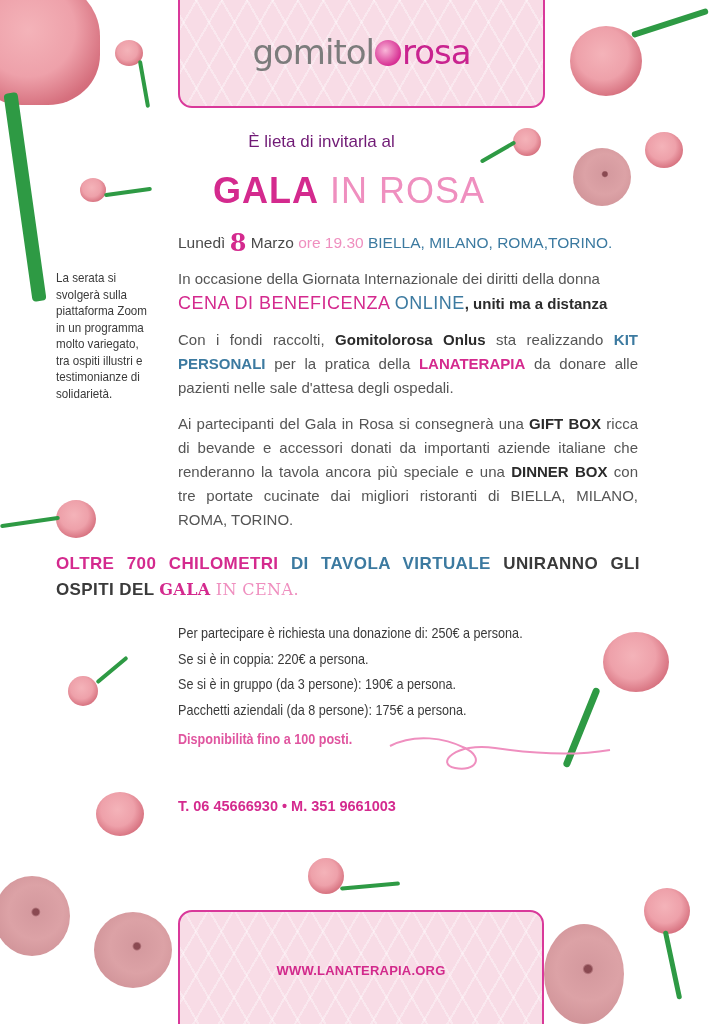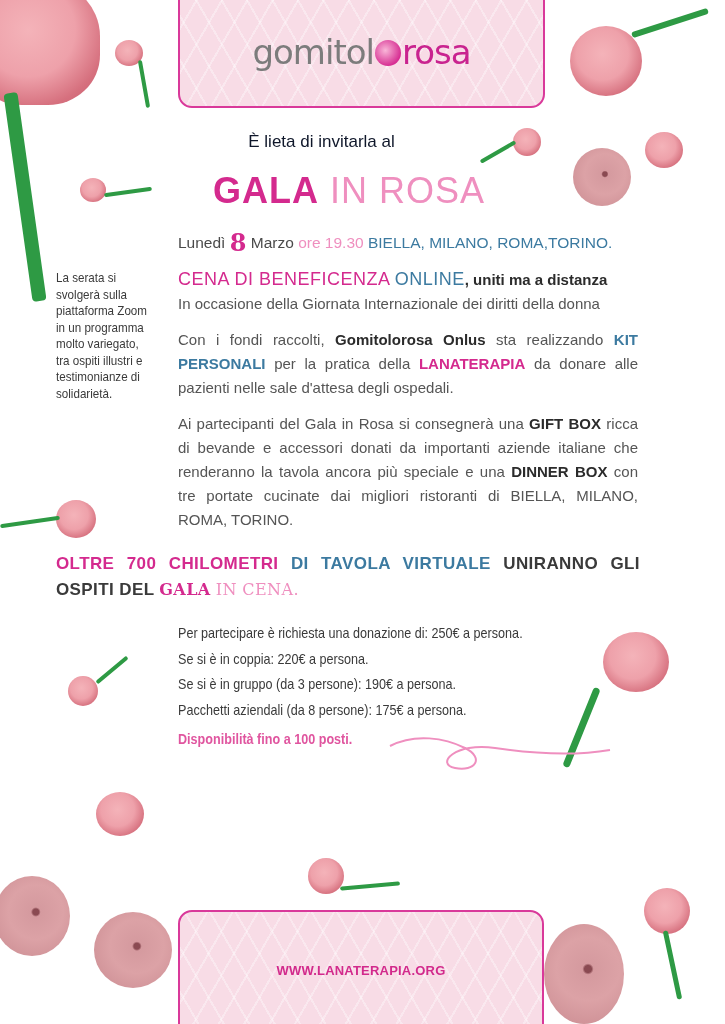--- a/index.html
+++ b/index.html
@@ -20,21 +20,21 @@
   .logo .g { font-family: "DejaVu Sans", sans-serif; font-size: 34px; color: #7c7c7c; letter-spacing: -1px; }
   .logo .r { font-family: "DejaVu Sans", sans-serif; font-size: 34px; color: #c9238f; letter-spacing: -1px; }
   .logo .ball { display: inline-block; width: 26px; height: 26px; border-radius: 50%;
     background: radial-gradient(circle at 40% 40%, #f9b6d8, #d72f93 70%); vertical-align: -2px; margin: 0 1px; }
   .tagline { position: absolute; left: 0; right: 0; top: 86px; text-align: center; font-size: 8px;
     font-weight: bold; color: #555; letter-spacing: 0.1px; }
 
   .site-url { position: absolute; left: 0; right: 0; top: 51px; text-align: center; font-size: 13px;
     font-weight: bold; color: #d22a8c; letter-spacing: 0.2px; }
 
-  .invite { position: absolute; top: 132px; left: 0; width: 613px; text-align: center; font-size: 17px; color: #0f172a; padding-left: 30px; }
+  .invite { position: absolute; top: 132px; left: 0; width: 613px; text-align: center; font-size: 17px; color: #701a75; padding-left: 30px; }
   .gala-title { position: absolute; top: 170px; left: 213px; font-family: Liberation Sans, sans-serif; font-size: 36px; letter-spacing: 1px; white-space: nowrap; }
   .gala-title .a { color: #d42a8e; font-weight: bold; }
   .gala-title .b { color: #ef8fbf; }
 
   .date-line { position: absolute; top: 228px; left: 178px; font-size: 15.5px; white-space: nowrap; color: #4a4a4a; }
   .date-line .eight { font-family: "DejaVu Serif", serif; font-size: 24px; font-weight: bold; color: #d42a8e; vertical-align: -3px; }
   .date-line .time { color: #ef8fbf; }
   .date-line .cities { color: #3c7aa0; }
 
   .body-text { position: absolute; left: 178px; width: 460px; font-size: 15px; line-height: 24px; color: #555; text-align: justify; }
@@ -124,22 +124,22 @@
   <span>Lunedì</span>
   <span class="eight">8</span>
   <span>Marzo</span>
   <span class="time">ore 19.30</span>
   <span class="cities">BIELLA, MILANO, ROMA,TORINO.</span>
 </div>
 
 <div class="sidebar-note">La serata si svolgerà sulla piattaforma Zoom in un programma molto variegato, tra ospiti illustri e testimonianze di solidarietà.</div>
 
 <div class="body-text p1">
+  <div>In occasione della Giornata Internazionale dei diritti della donna</div>
   <div><span class="big pink">CENA DI BENEFICENZA</span> <span class="big blue">ONLINE</span><span class="dark" style="font-weight:600">, uniti ma a distanza</span></div>
-  <div>In occasione della Giornata Internazionale dei diritti della donna</div>
 </div>
 
 <div class="body-text p2">
   <span>Con i fondi raccolti,</span>
   <span class="dark">Gomitolorosa Onlus</span>
   <span>sta realizzando</span>
   <span class="bold-blue">KIT PERSONALI</span>
   <span>per la pratica della</span>
   <span class="bold-pink">LANATERAPIA</span>
   <span>da donare alle pazienti nelle sale d'attesa degli ospedali.</span>
@@ -163,17 +163,18 @@
 
 <div class="prices">
   <div>Per partecipare è richiesta una donazione di: 250€ a persona.</div>
   <div>Se si è in coppia: 220€ a persona.</div>
   <div>Se si è in gruppo (da 3 persone): 190€ a persona.</div>
   <div>Pacchetti aziendali (da 8 persone): 175€ a persona.</div>
   <div class="avail">Disponibilità fino a 100 posti.</div>
 </div>
 
 <div class="rsvp">
+  <div class="phone">T. 06 45666930 • M. 351 9661003</div>
 </div>
 
 <div class="banner bottom">
   <div class="site-url">WWW.LANATERAPIA.ORG</div>
 </div>
 
 </body></html>

